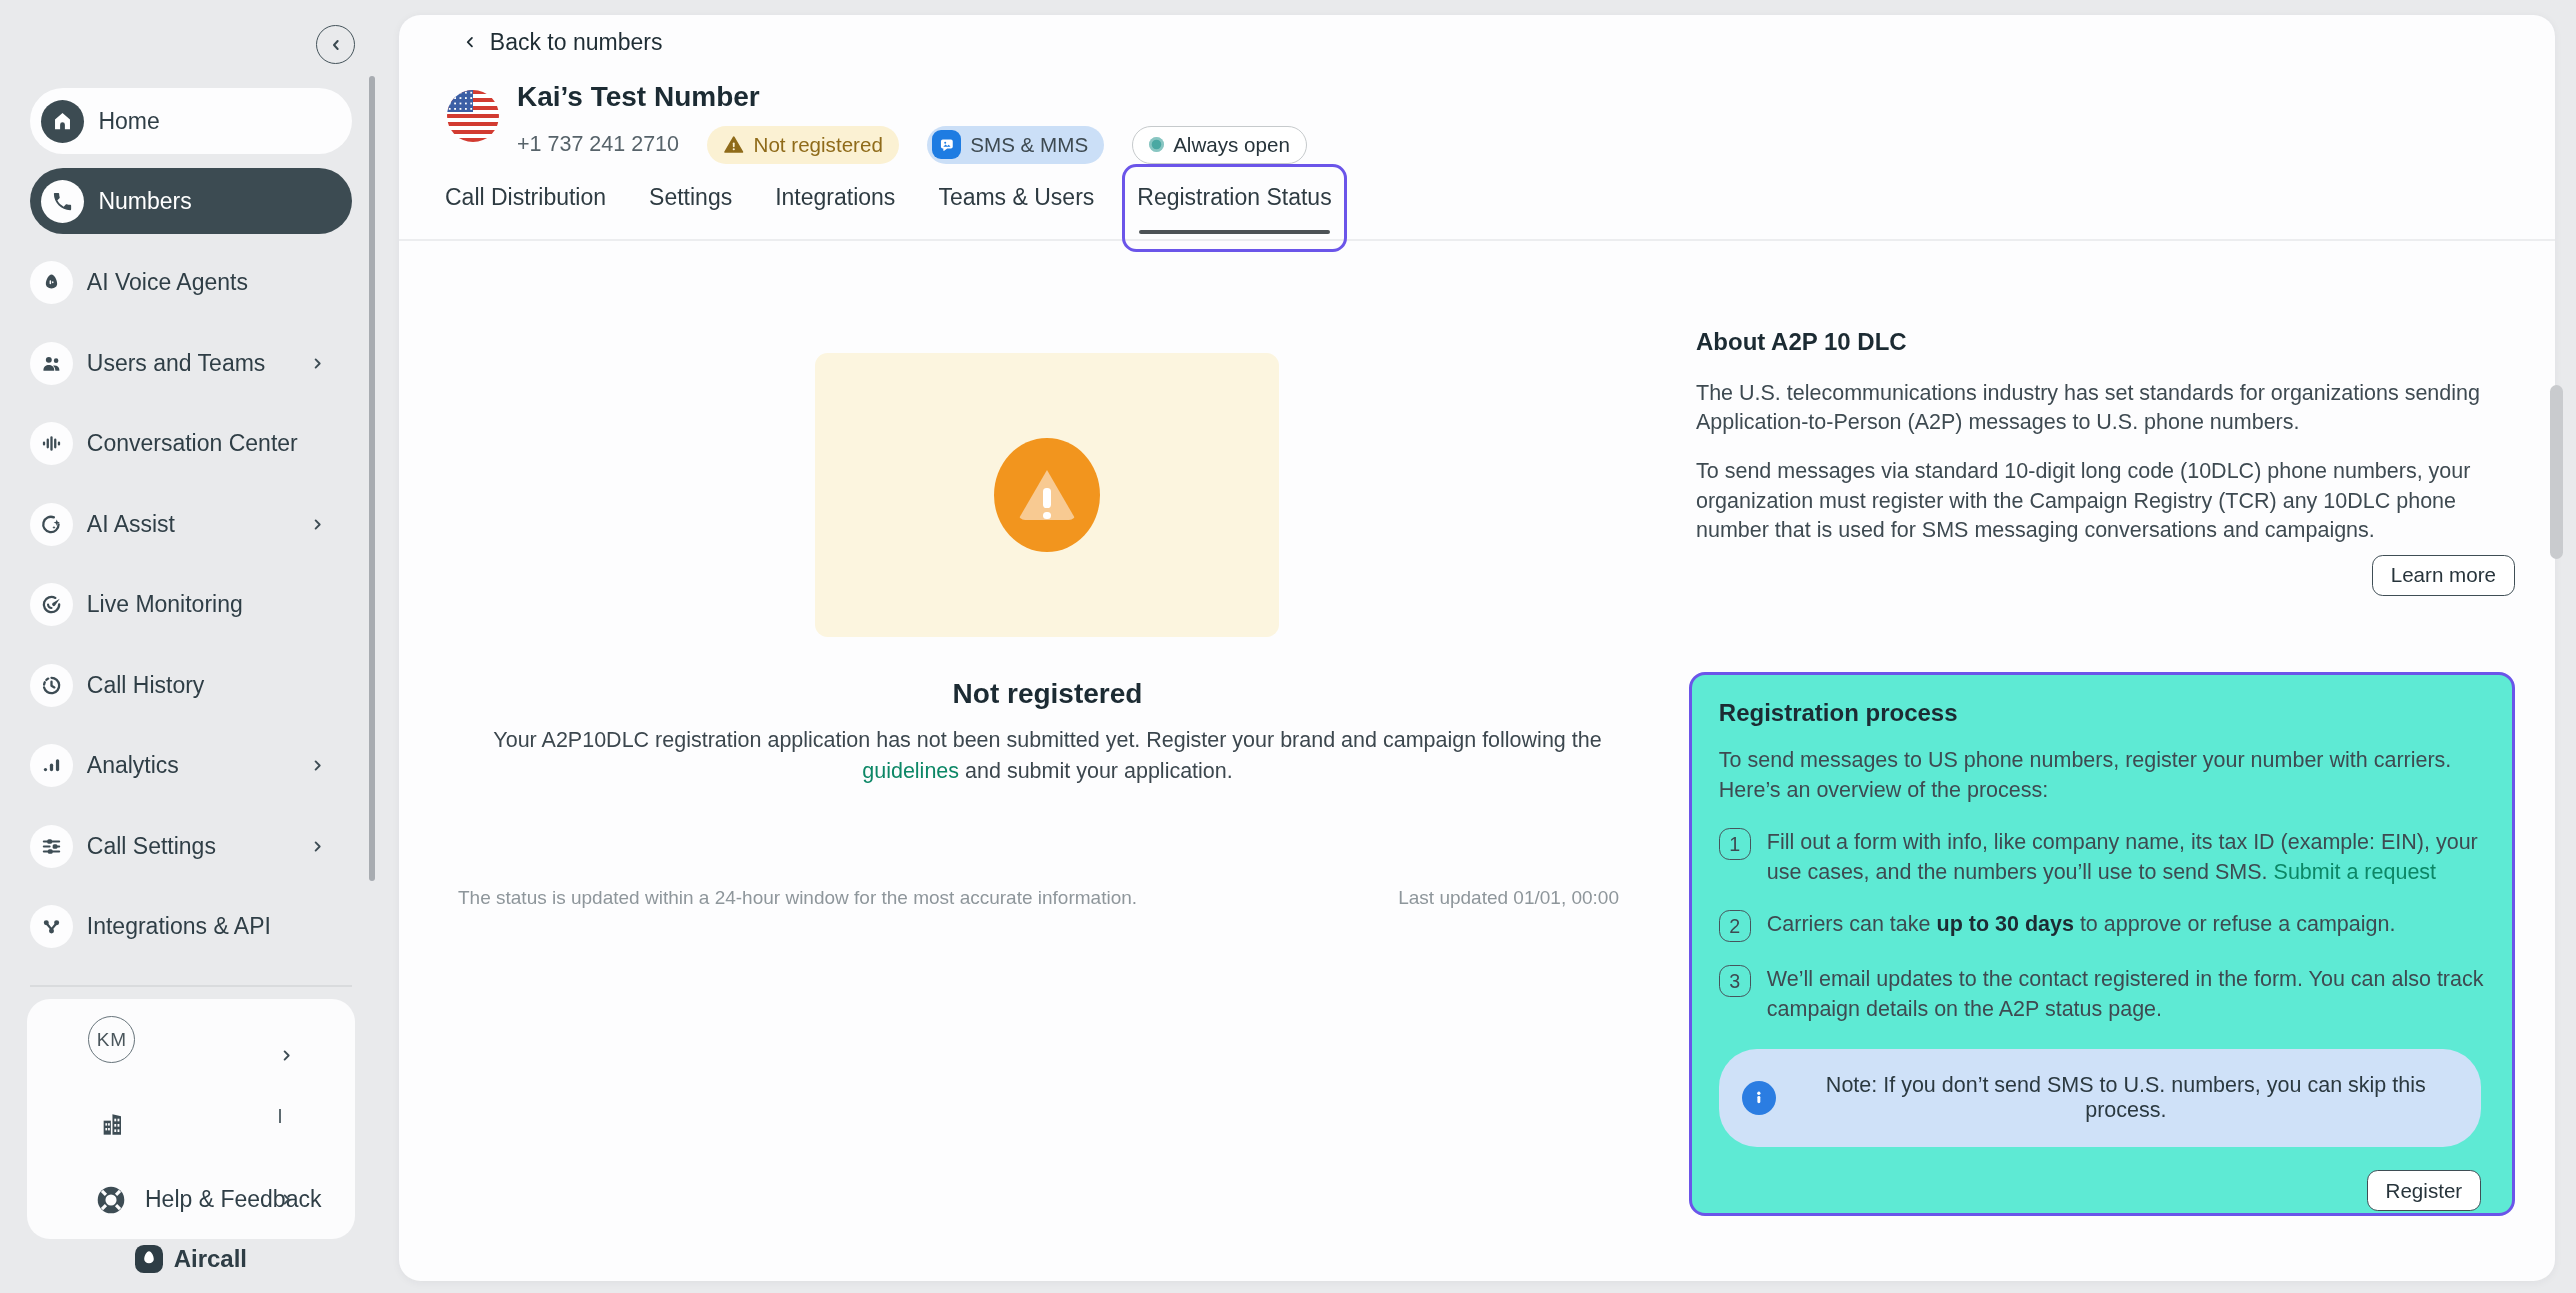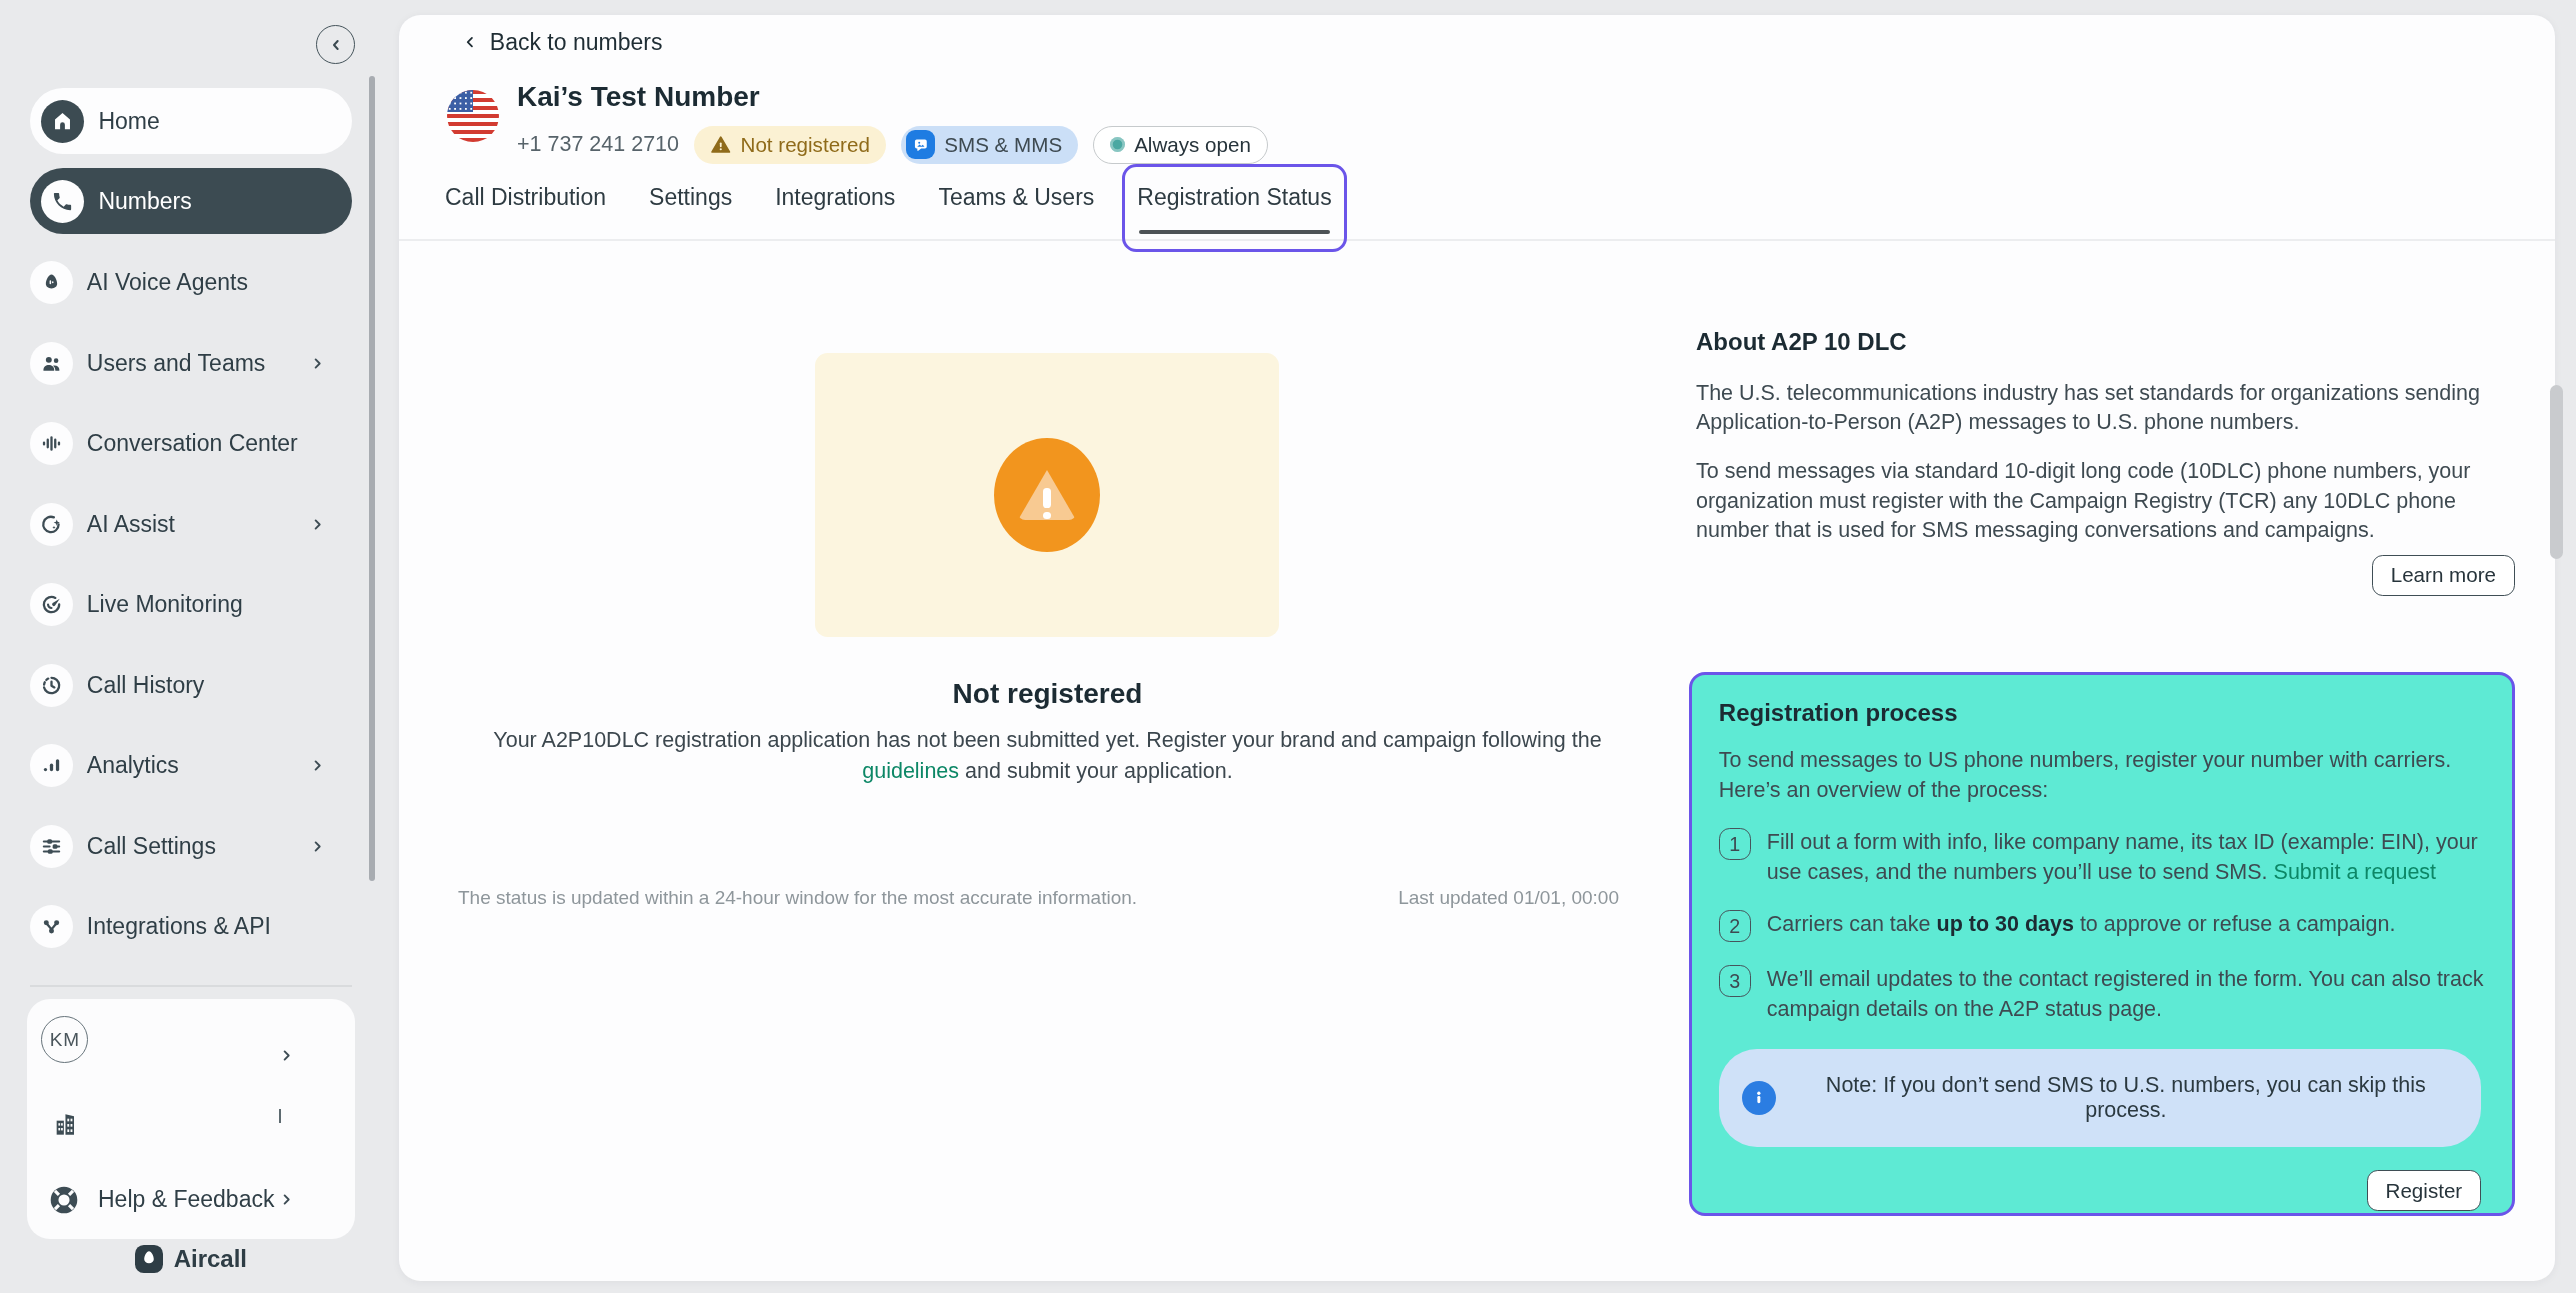--- a/index.html
+++ b/index.html
@@ -16,37 +16,37 @@
   .srow .slabel { font-size:23px; color:#2f3e46; white-space:nowrap; flex:1; }
   .srow .chev { margin-right:27px; color:#3d4c54; }
   .pill { height:66px; border-radius:33px; padding:0 11.6px; }
   .pill.light { background:#fdfdfe; }
   .pill.dark { background:#3c4b52; }
   .pill.dark .icirc { background:#fdfdfe; }
   .pill.light .icirc { background:#3c4b52; color:#ffffff; }
   .pill.dark .slabel { color:#ffffff; }
   .sdivider { position:absolute; left:29.5px; top:985px; width:322px; height:1.8px; background:#d9dbdd; }
   .wscard { position:absolute; left:27px; top:999px; width:328px; height:240px; background:#fcfcfd; border-radius:23px; }
-  .wsrow { position:absolute; left:0; width:296px; height:47px; display:flex; align-items:center; cursor:pointer; }
+  .wsrow { position:absolute; left:0; width:296px; height:47px; display:flex; align-items:center; cursor:pointer;padding-left:47px; }
   .avatar { width:47px; height:47px; margin-left:14.3px; border-radius:50%; border:1.8px solid #66737a; color:#4a565c; font-size:19px; display:flex; align-items:center; justify-content:center; letter-spacing:0.9px; }
   .wschev { position:absolute; right:29px; color:#3d4c54; }
   .caret { position:absolute; left:252px; top:9px; width:1.8px; height:14.3px; background:#5d6a70; }
   .wslabel { font-size:23px; color:#2f3e46; margin-left:71px; }
   .brand { position:absolute; left:27px; top:1245px; width:328px; display:flex; align-items:center; justify-content:center; gap:10.7px; }
   .brandname { font-size:24px; font-weight:bold; color:#2e3d45; }
 
   
   .card { position:absolute; left:399px; top:15px; width:2156px; height:1266px; background:#fdfdfe; border-radius:21.5px; box-shadow:0 1.8px 9px rgba(30,40,50,.05); }
   .back { position:absolute; left:64px; top:14px; display:flex; align-items:center; gap:12.5px; font-size:23px; color:#1f2d34; cursor:pointer; }
   .flag { position:absolute; left:48px; top:75px; width:52px; height:52px; border-radius:50%; overflow:hidden;
           background:repeating-linear-gradient(#d23b31 0 4px, #ffffff 4px 8px); }
   .canton { position:absolute; left:0; top:0; width:26px; height:22.4px; background:#3c5fa5;
             background-image:radial-gradient(#fff 0.9px, transparent 1.3px); background-size:5.4px 5.4px; }
   .title { position:absolute; left:118px; top:66px; font-size:28px; font-weight:bold; color:#1c2b33; }
-  .meta { position:absolute; left:118px; top:109px; height:41px; display:flex; align-items:center; gap:15px; }
+  .meta { position:absolute; left:118px; top:109px; height:41px; display:flex; align-items:center; gap:28px; }
   .phone { font-size:21.5px; color:#57636a; }
   .badge { height:38px; border-radius:19px; display:flex; align-items:center; gap:9px; padding:0 16px; font-size:20.6px; white-space:nowrap; }
   .badge.yellow { background:#fbf1d3; color:#8f6b1a; }
   .badge.blue { background:#cbdff7; color:#3e4a51; padding-left:5.4px; }
   .badge.outline { background:#fff; border:1.8px solid #c6cacc; color:#27343b; }
   .smsicon { width:29px; height:29px; border-radius:9px; background:#1e7ce2; display:flex; align-items:center; justify-content:center; }
   .teal-dot { width:15px; height:15px; border-radius:50%; background:#4aa8a2; box-shadow:inset 0 0 0 2.7px rgba(255,255,255,.35); }
 
   .tabs { position:absolute; left:46px; top:149px; height:88px; display:flex; gap:43px; z-index:2; }
   .tab { position:relative; padding-top:19.7px; font-size:23px; color:#2e3b42; cursor:pointer; white-space:nowrap; }

